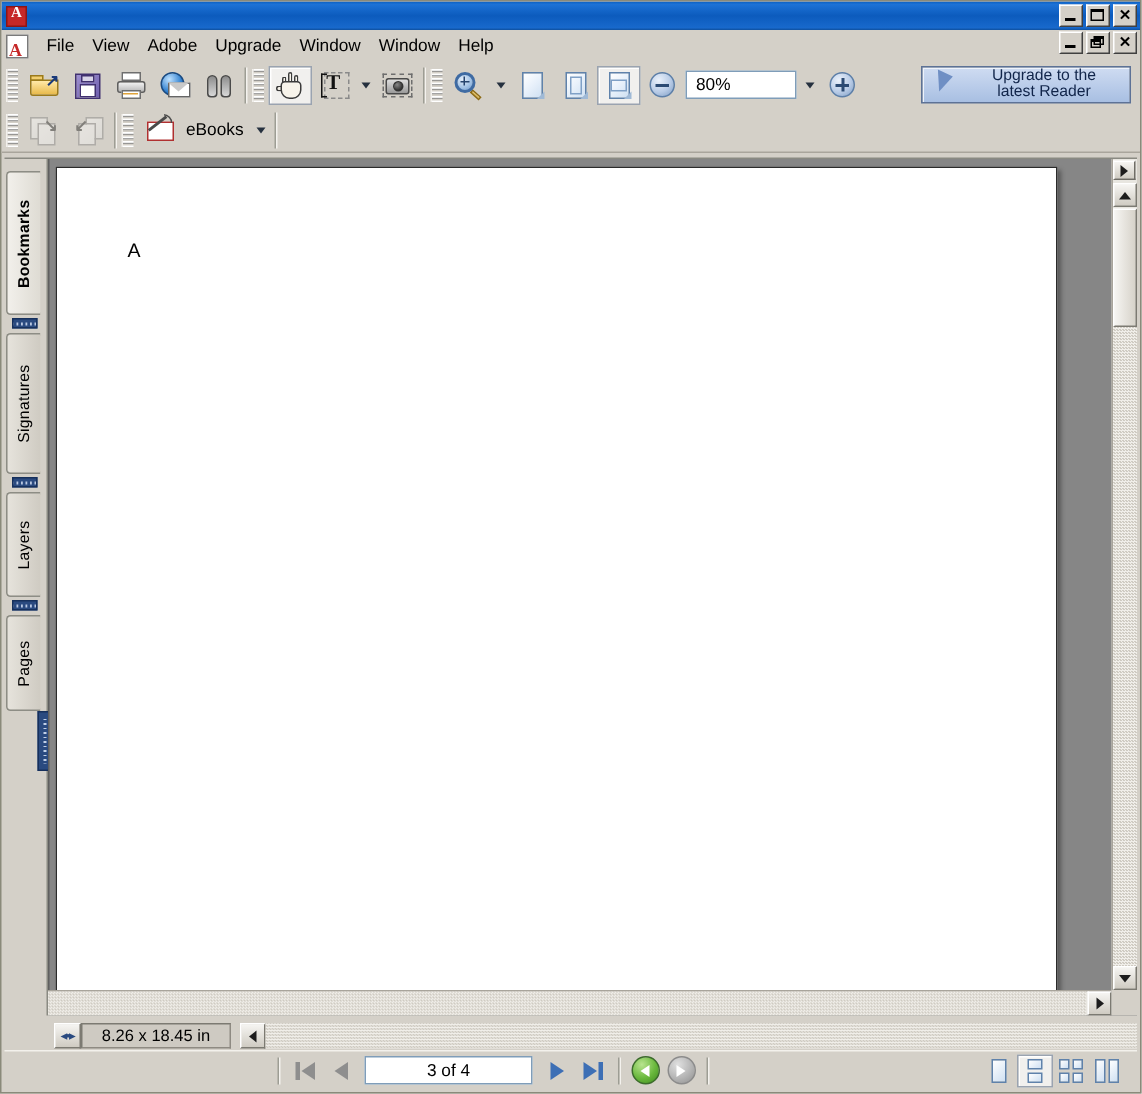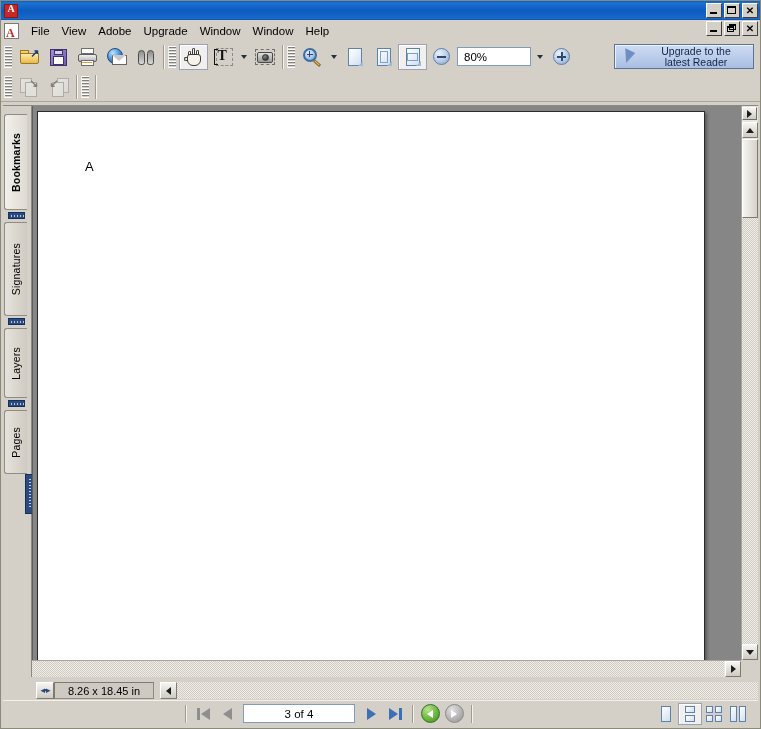--- a/index.html
+++ b/index.html
@@ -226,21 +226,21 @@
 
   .ebooks-label { font-size: 11.5px; color: #000; padding: 0 5px 0 3px; }
 
   
   .upgrade-btn {
     position: absolute; right: 6px; top: 3px;
     width: 140px; height: 25px;
     background: linear-gradient(to bottom, #cfdcf2, #a8bfe2);
     border: 1px solid #5d7296;
     box-sizing: border-box;
-    display: flex; align-items: center;
+    display: flex; align-items: flex-start;
     box-shadow: inset 1px 1px 0 #eef3fb;
     cursor: default;
   }
   .upgrade-btn .cursor-ic {
     width: 24px; height: 20px; position: relative; flex: 0 0 auto;
   }
   .upgrade-btn .cursor-ic:after {
     content: "";
     position: absolute; left: 7px; top: 3px;
     width: 0; height: 0;
@@ -699,20 +699,32 @@
           <div class="s1"></div>
             <div class="s2"></div>
             <div class="ar">↙</div>
         </div>
       </div>
     </div>
 
     <div class="tb-sep"></div>
     <div class="grip"></div>
 
+    <div class="tb-group">
+      <div class="tb-btn">
+        <div class="ic-ebooks">
+          <div class="scr"></div>
+            <div class="pen"></div>
+        </div>
+      </div>
+      <div class="ebooks-label">eBooks</div>
+      <div class="tb-arrow">
+          <i class="caret"></i>
+        </div>
+    </div>
 
     <div class="tb-sep"></div>
     <div class="toolbar-sep-line"></div>
   </div>
 
   <div class="client">
 
     <div class="navpane">
       <div class="vtab active" style="top:8px;height:96px;">
         <span>Bookmarks</span>

